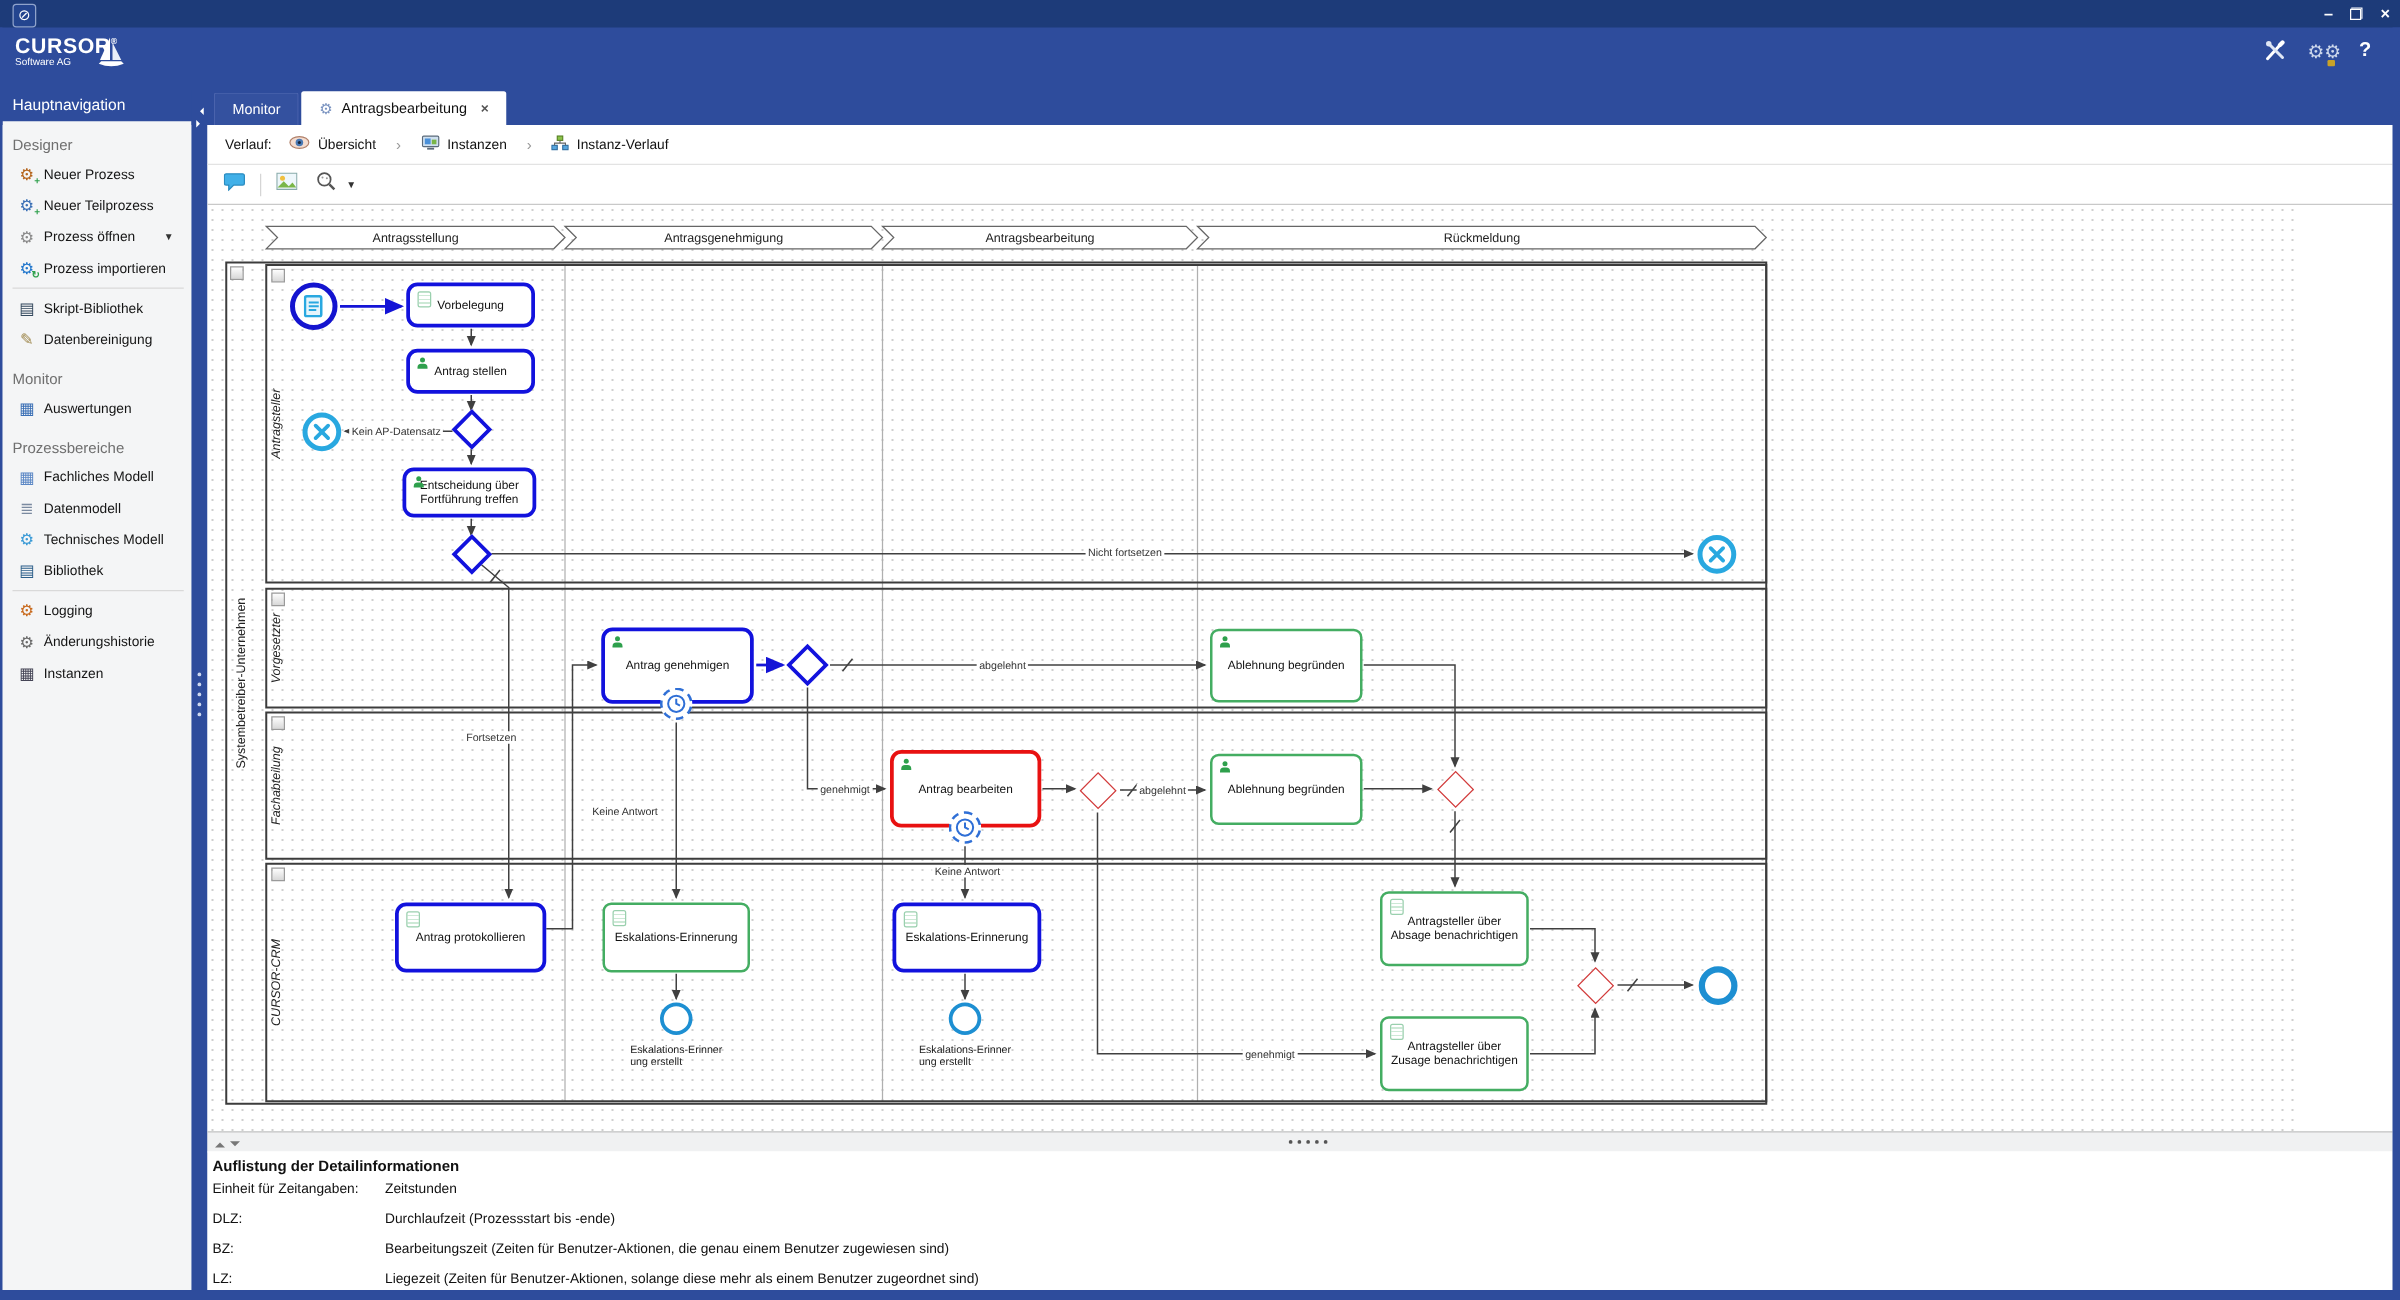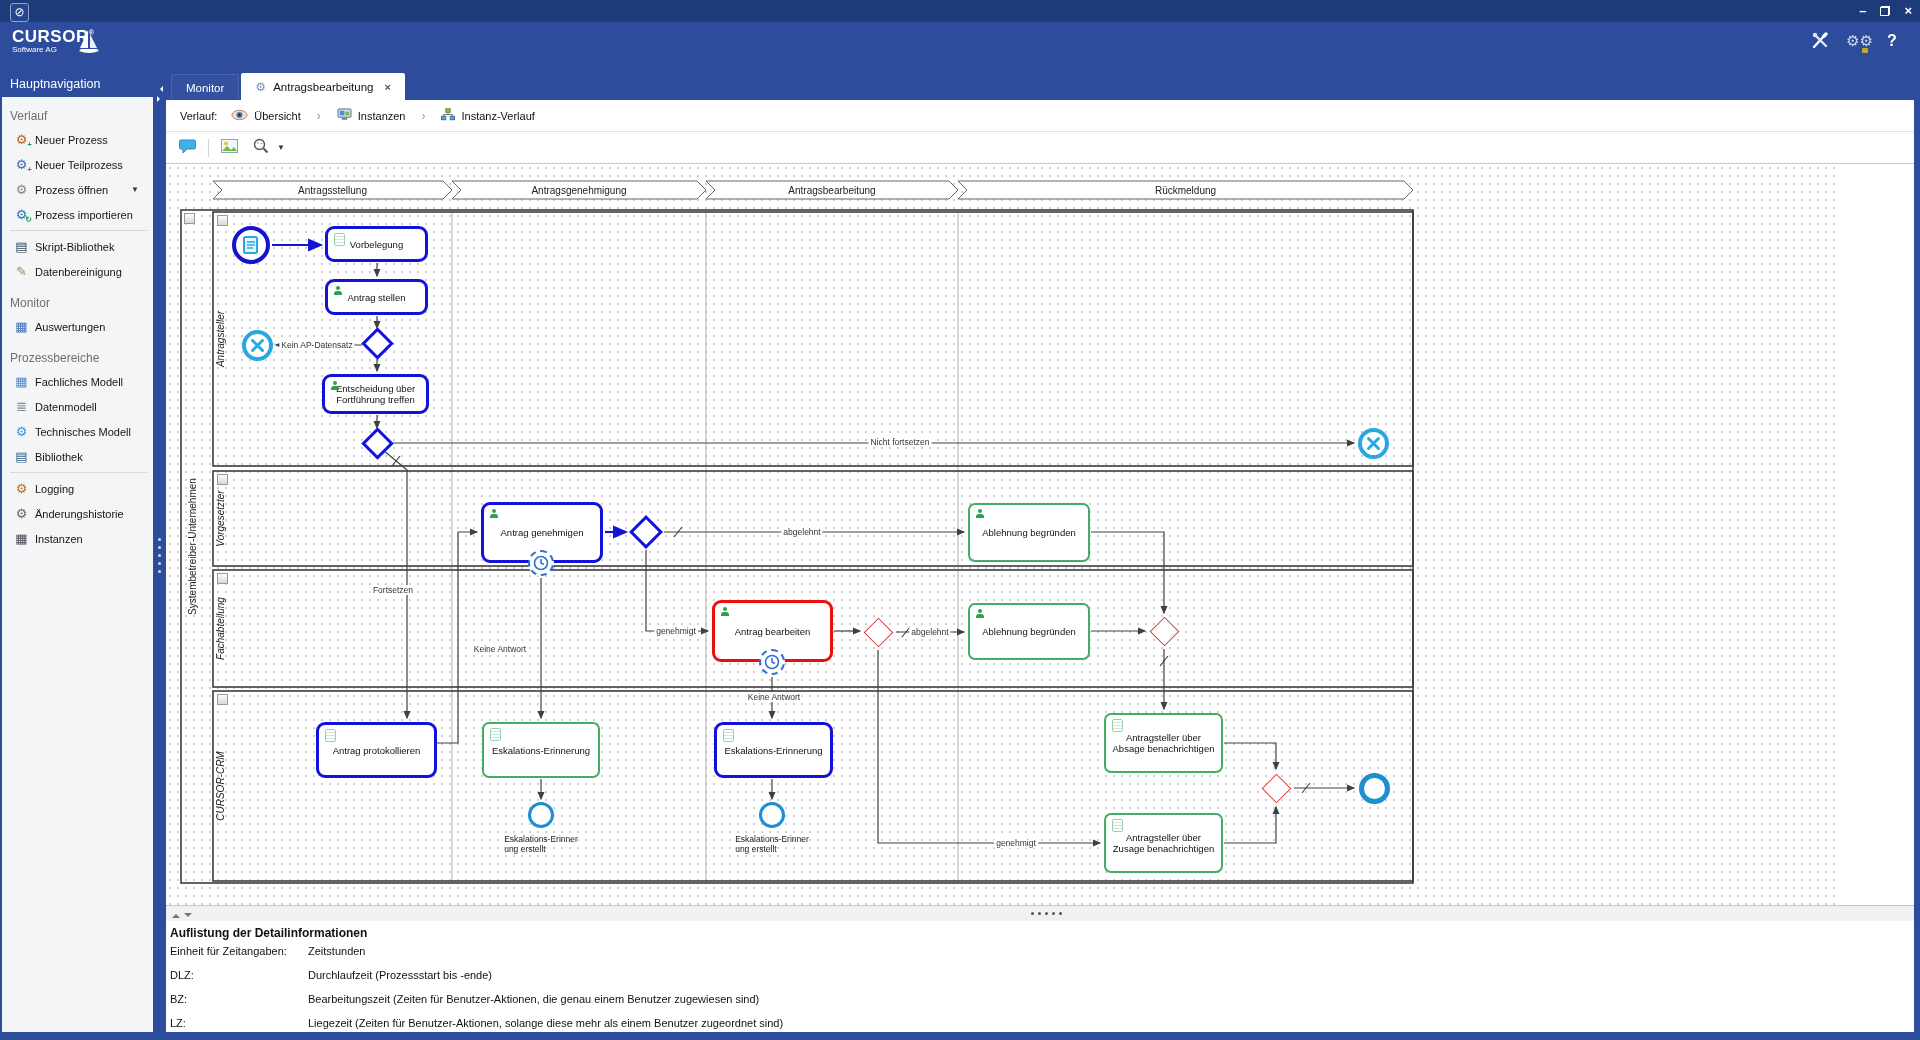--- a/index.html
+++ b/index.html
@@ -147,21 +147,21 @@
   <span class="strip-arrow l"></span>
   <span class="strip-arrow r"></span>
   <span class="strip-grip" style="top:466px;"></span>
     <span class="strip-grip" style="top:474px;"></span>
   <span class="strip-grip" style="top:482px;"></span>
     <span class="strip-grip" style="top:490px;"></span>
   <span class="strip-grip" style="top:498px;"></span>
 </div>
 <div class="abs" id="sidebar">
   <div id="sidebar-sections">
-      <div class="section-title">Verlauf</div>
+      <div class="section-title">Designer</div>
       <div class="side-item">
         <span class="sbic" style="color: rgb(181, 101, 29);">⚙<span class="badge">+</span></span>
         <span>Neuer Prozess</span>
       </div>
       <div class="side-item">
         <span class="sbic" style="color: rgb(58, 111, 181);">⚙<span class="badge">+</span></span>
         <span>Neuer Teilprozess</span>
       </div>
       <div class="side-item">
         <span class="sbic" style="color: rgb(138, 138, 138);">⚙</span>

